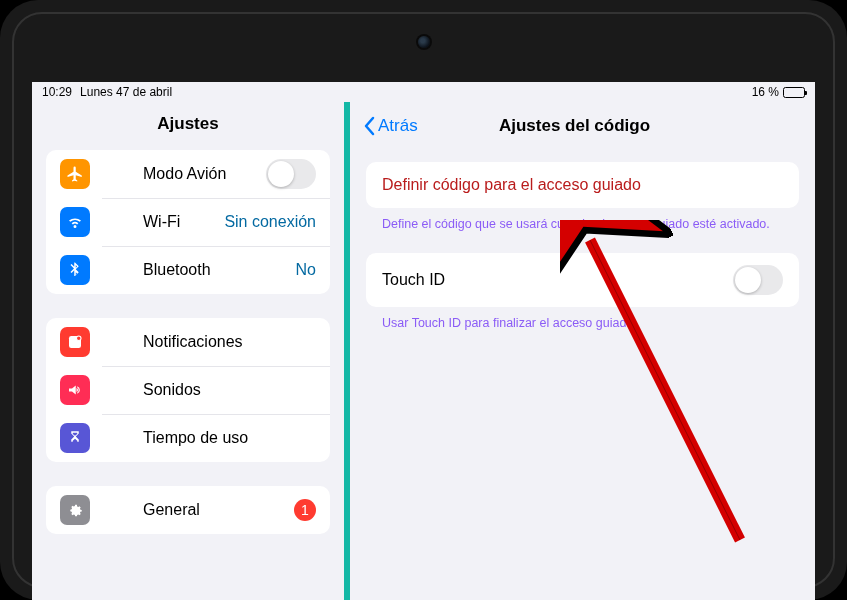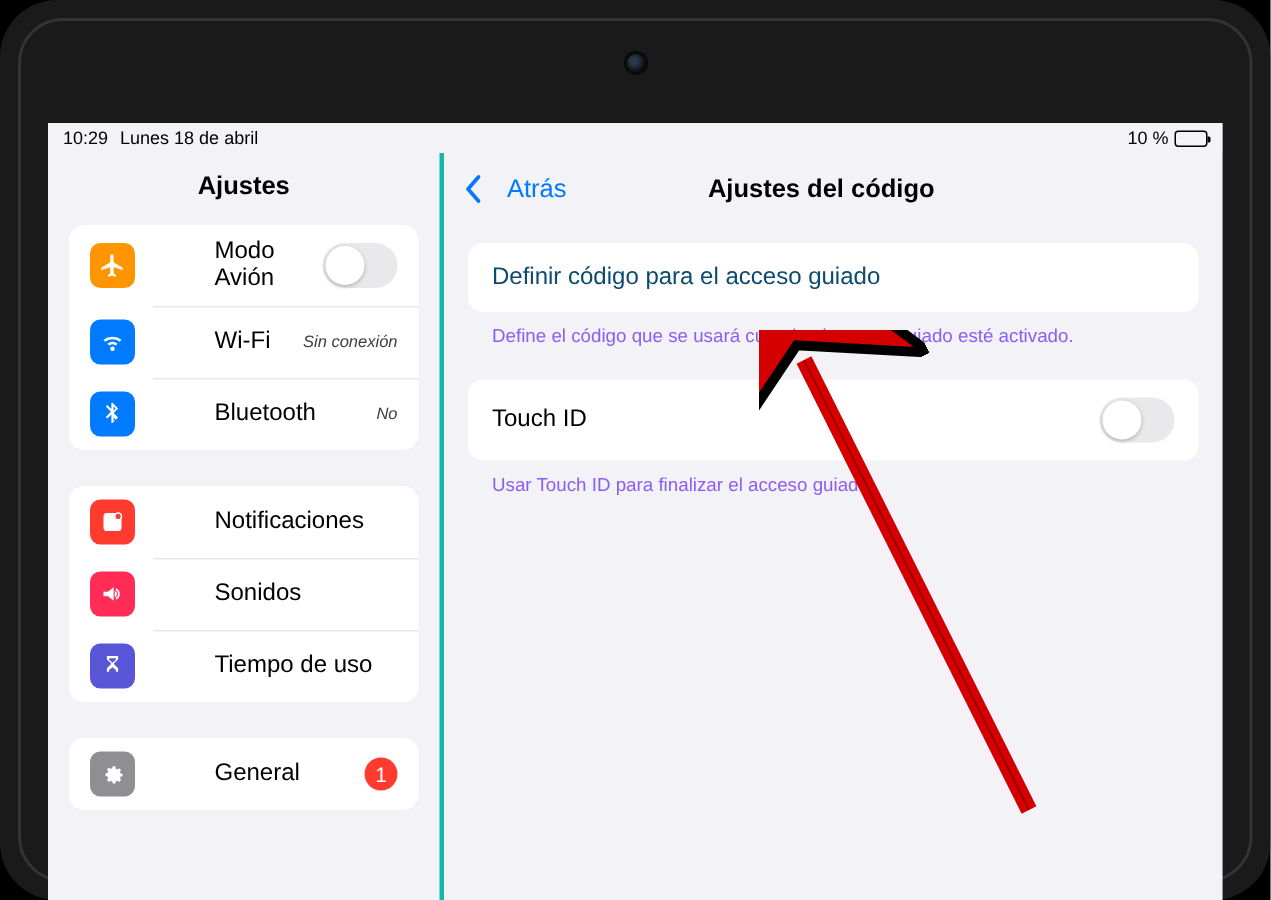--- a/index.html
+++ b/index.html
@@ -80,23 +80,23 @@
   width: 46%;
   background: #000;
   border-radius: 1px;
 }
 .split {
   flex: 1;
   display: flex;
   overflow: hidden;
 }
 .sidebar {
-  width: 264px;
+  width: 318px;
   background: #f2f2f7;
-  border-right: 3px solid #14b8a6;
+  border-right: 6px solid #14b8a6;
   overflow: hidden;
 }
 .sidebar-title {
   text-align: center;
   font-size: 17px;
   font-weight: 600;
   padding: 12px 0 16px;
 }
 .group {
   margin: 0 14px 24px;
@@ -131,23 +131,22 @@
   flex-shrink: 0;
 }
 .row-icon svg { width: 18px; height: 18px; }
 .row-label {
   flex: 1;
   font-size: 16px;
   color: #000;
   margin-left: 39px;
 }
 .row-detail {
-  font-size: 11px;
-  color: #404040;
-  font-style: italic;
+  font-size: 16px;
+  color: #0369a1;
 }
 .switch {
   width: 50px;
   height: 30px;
   background: #e9e9eb;
   border-radius: 15px;
   position: relative;
 }
 .switch::after {
   content: "";
@@ -182,21 +181,21 @@
   display: flex;
   align-items: center;
   padding: 0 12px;
   position: relative;
 }
 .back {
   display: flex;
   align-items: center;
   color: #007aff;
   font-size: 17px;
-  gap: 16px;
+  gap: 2px;
 }
 .back svg { width: 14px; height: 20px; }
 .nav-title {
   position: absolute;
   left: 0; right: 16px;
   text-align: center;
   font-size: 17px;
   font-weight: 600;
   pointer-events: none;
 }
@@ -206,21 +205,21 @@
   border-radius: 10px;
   overflow: hidden;
 }
 .detail-row {
   display: flex;
   align-items: center;
   padding: 12px 16px;
   min-height: 46px;
 }
 .link-text {
-  color: #0c4a6e;
+  color: #b91c1c;
   font-size: 16px;
 }
 .detail-row-label {
   flex: 1;
   font-size: 16px;
 }
 .footer {
   padding: 8px 32px 0;
   font-size: 12.5px;
   color: #8b5cf6;
@@ -244,24 +243,24 @@
 
 <div class="device-frame">
   <div class="device-inner-border"></div>
   <div class="camera"></div>
 
   <div class="screen">
 
     <div class="status-bar">
       <div class="status-left">
         <span>10:29</span>
-        <span>Lunes 18 de abril</span>
+        <span>Lunes 47 de abril</span>
       </div>
       <div class="status-right">
-        <span>10 %</span>
+        <span>16 %</span>
         <span class="battery"><span class="battery-fill"></span></span>
       </div>
     </div>
 
     <div class="split">
 
       <div class="sidebar">
         <div class="sidebar-title">Ajustes</div>
 
         <div class="group">

